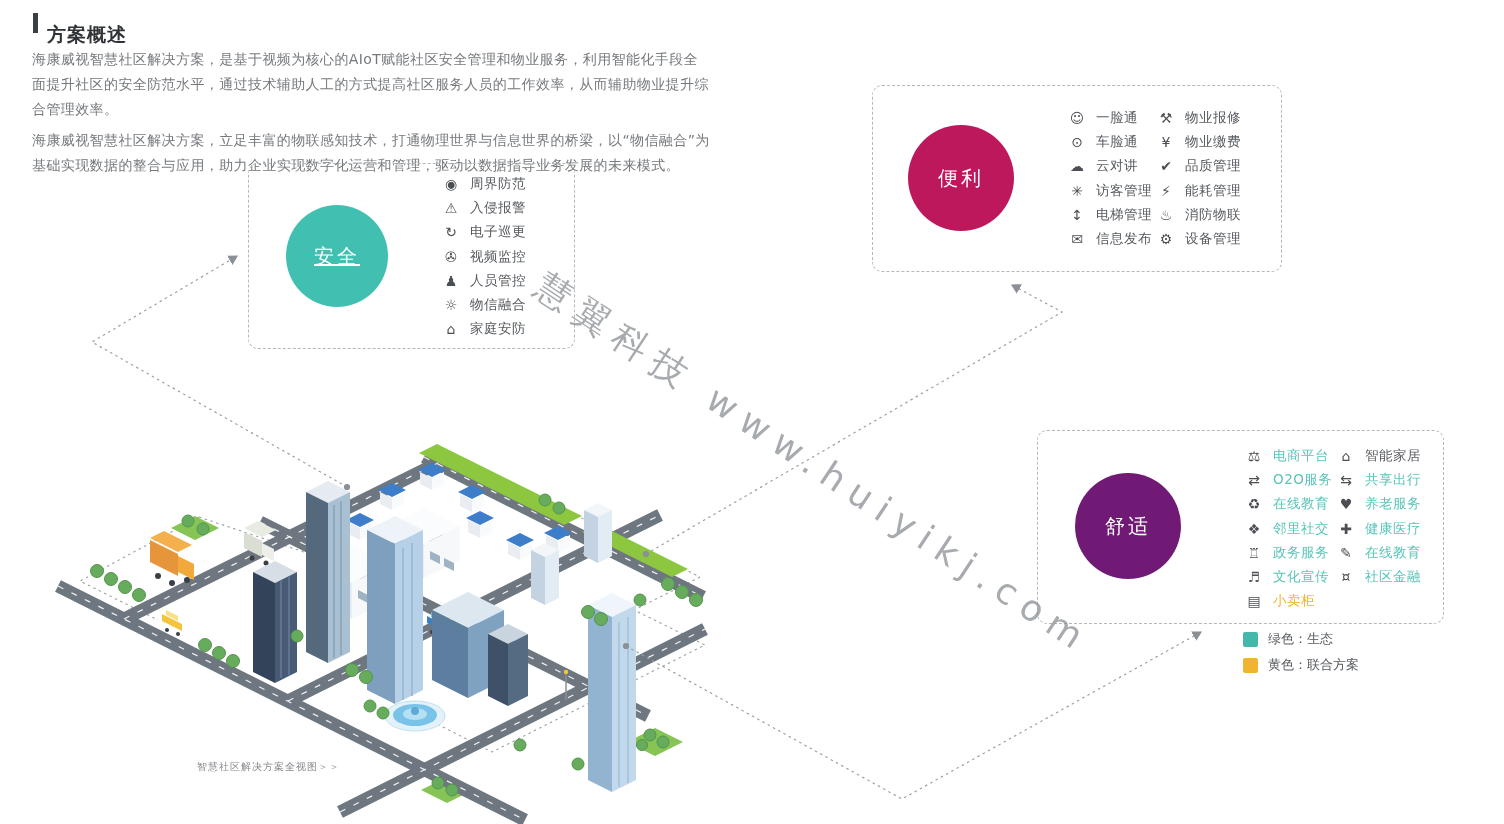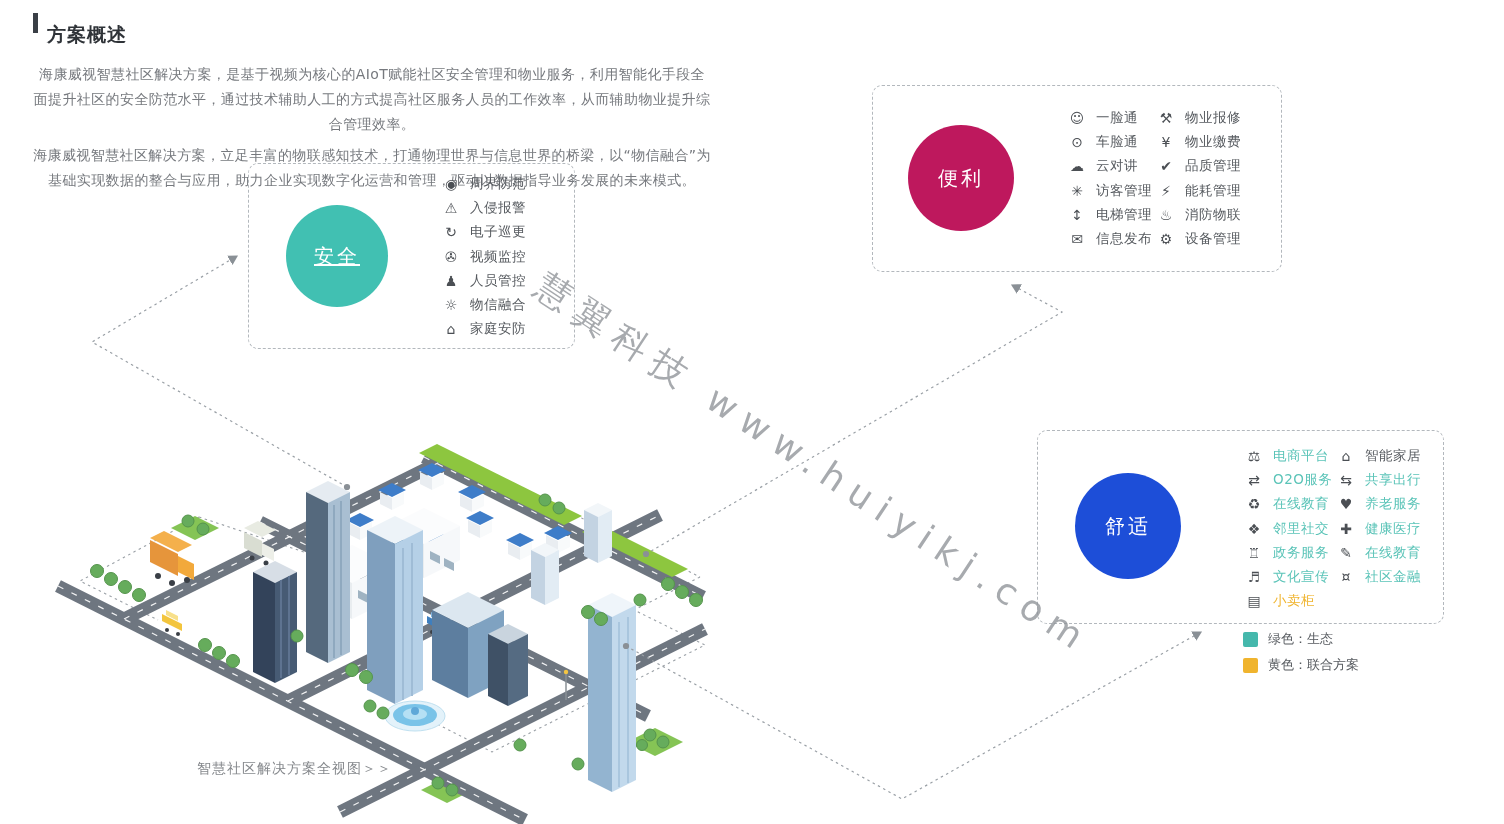--- a/index.html
+++ b/index.html
@@ -3,48 +3,48 @@
 <meta charset="utf-8">
 <style>
   html,body{margin:0;padding:0;}
   body{
     width:1504px;height:824px;position:relative;overflow:hidden;background:#ffffff;
     font-family:"DejaVu Sans","Liberation Sans",sans-serif;
   }
   
   .title-bar{position:absolute;left:33px;top:13px;width:5px;height:20px;background:#3a3f46;}
   .page-title{position:absolute;left:47px;top:9px;font-size:19px;font-weight:bold;color:#2f3338;letter-spacing:1px;}
-  .intro{position:absolute;left:32px;top:62px;width:680px;text-align:center;}
+  .intro{position:absolute;left:32px;top:47px;width:680px;}
   .intro p{margin:0 0 6px 0;font-size:14px;line-height:25px;color:#76797e;letter-spacing:0.4px;}
   
   .panel{position:absolute;border:1px dashed #b3b8bd;border-radius:10px;background:transparent;}
   .panel-safety{left:248px;top:163px;width:325px;height:184px;}
   .panel-convenience{left:872px;top:85px;width:408px;height:185px;}
   .panel-comfort{left:1037px;top:430px;width:405px;height:192px;}
   .bubble{position:absolute;border-radius:50%;display:flex;align-items:center;justify-content:center;
     color:#fff;font-size:20px;letter-spacing:3px;}
   .bubble-safety{left:37px;top:41px;width:102px;height:102px;background:#41C0B2;text-decoration:underline;}
   .bubble-convenience{left:35px;top:39px;width:106px;height:106px;background:#be185d;}
-  .bubble-comfort{left:37px;top:42px;width:106px;height:106px;background:#1d4ed8;}
+  .bubble-comfort{left:37px;top:42px;width:106px;height:106px;background:#701a75;}
   .feature-list{position:absolute;}
   .item-row{display:flex;align-items:center;height:24.2px;}
   .item-icon{width:20px;flex:none;font-size:14px;line-height:1;color:#4b4f54;text-align:center;margin-right:9px;}
   .item-label{font-size:13.5px;color:#565a5f;letter-spacing:0.5px;white-space:nowrap;}
   .c-green .item-label{color:#5BC4B8;}
   .c-yellow .item-label{color:#F0B42E;}
   .c-dark .item-label{color:#565a5f;}
   
   .legend{position:absolute;left:1243px;top:630px;}
   .legend-row{display:flex;align-items:center;margin-bottom:8px;}
   .swatch{width:15px;height:15px;border-radius:2px;margin-right:10px;flex:none;}
   .swatch-green{background:#45B8AC;}
   .swatch-yellow{background:#F0B42E;}
   .legend-label{font-size:13px;color:#565a5f;}
   
-  .caption{position:absolute;left:197px;top:760px;font-size:14px;color:#85888c;letter-spacing:1px;cursor:pointer;}
+  .caption{position:absolute;left:197px;top:760px;font-size:10px;color:#85888c;letter-spacing:1px;cursor:pointer;}
   .watermark{position:absolute;left:552px;top:262px;font-size:36px;color:#8f9398;opacity:.78;
     letter-spacing:10px;white-space:nowrap;transform:rotate(33.5deg);transform-origin:left top;z-index:3;pointer-events:none;}
   .scene{position:absolute;left:0;top:0;z-index:1;}
   .overlay{position:relative;z-index:2;}
 </style>
 </head>
 <body>
 
 <svg class="scene" width="1504" height="824" viewBox="0 0 1504 824" aria-hidden="true">
   <defs>

